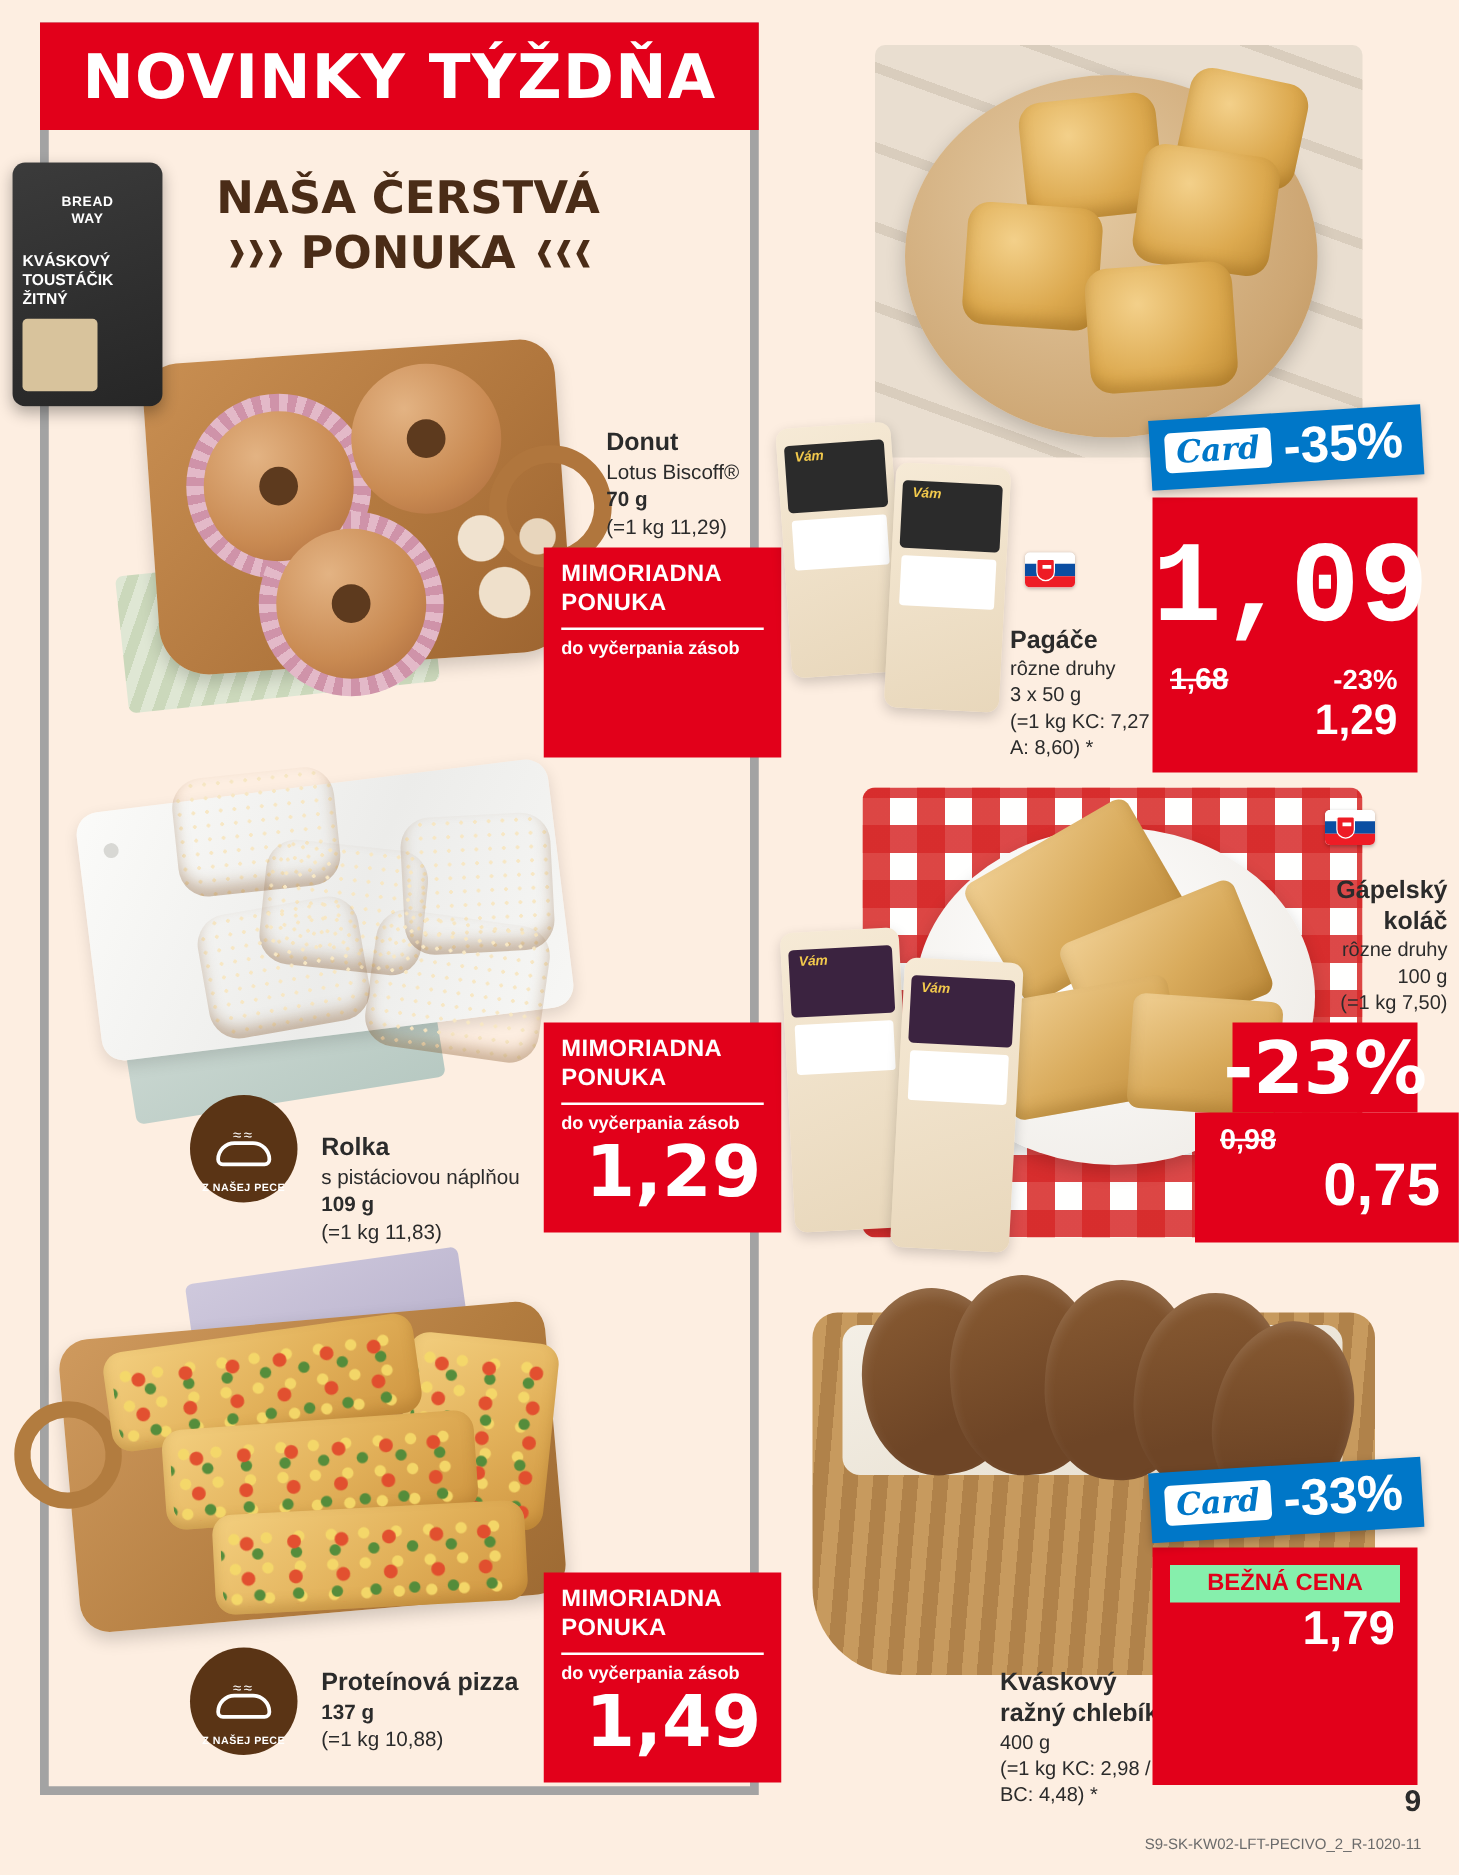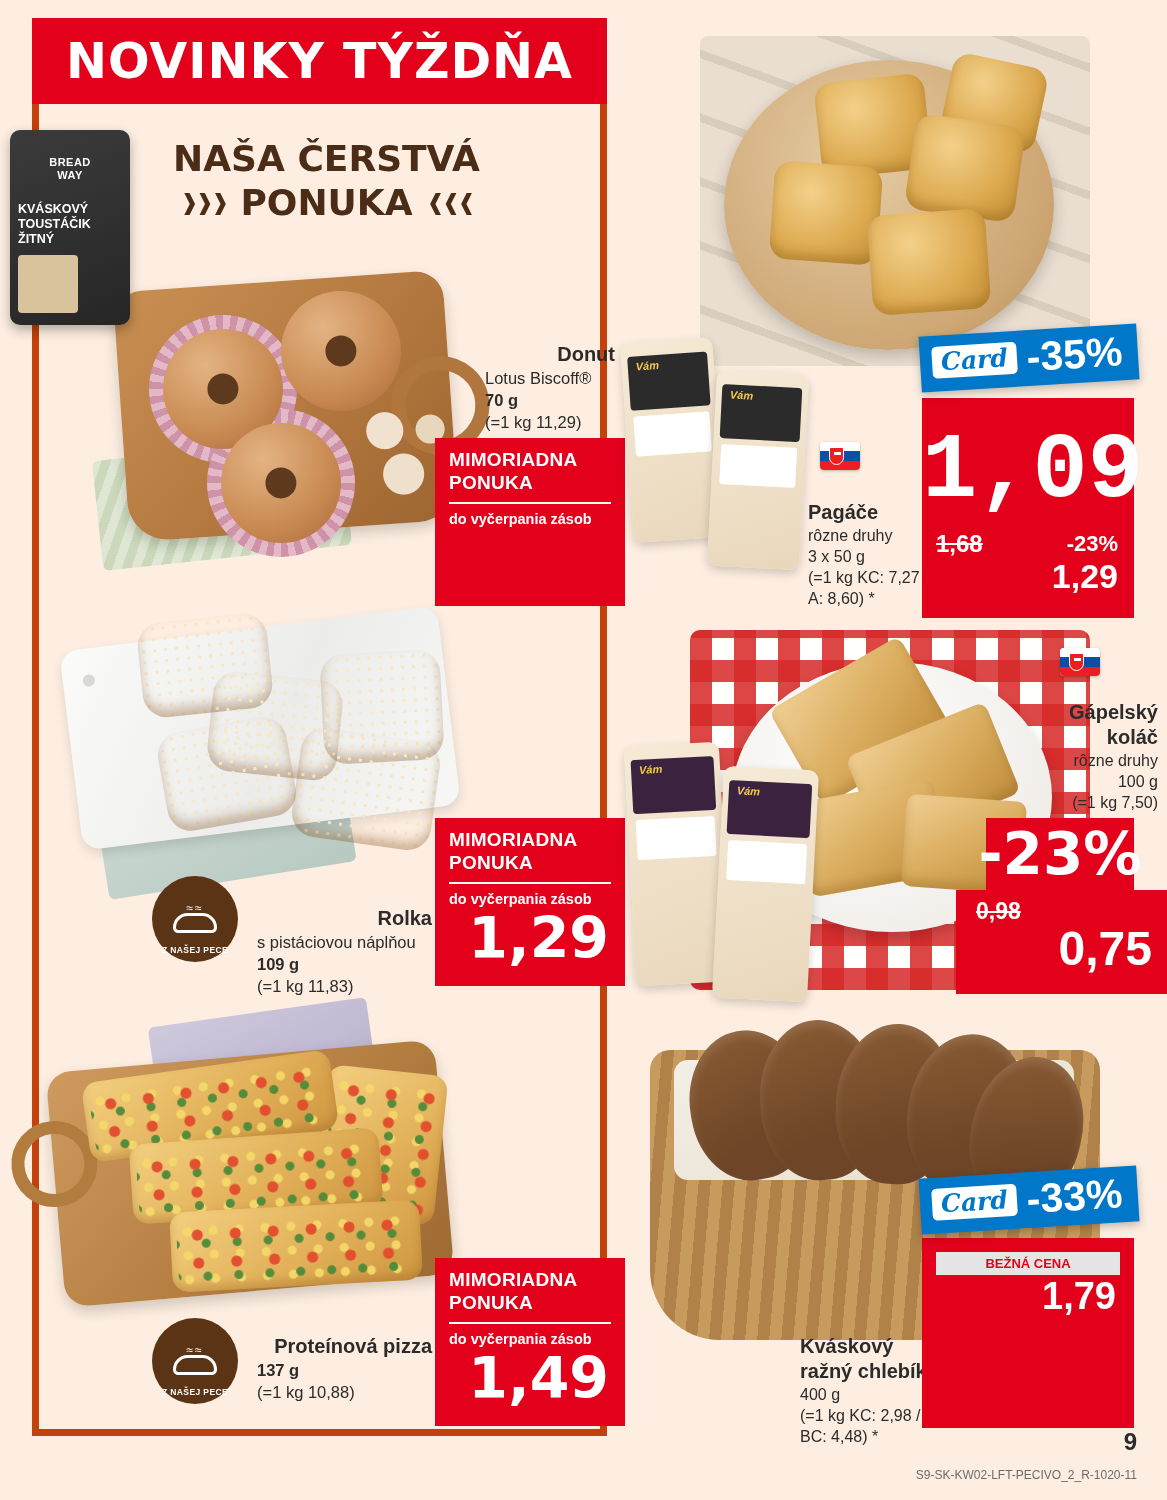--- a/index.html
+++ b/index.html
@@ -11,21 +11,21 @@
     font-family: "Liberation Sans", sans-serif;
     position: relative;
     overflow: hidden;
   }
 
   
   .left-panel {
     position: absolute;
     left: 32px; top: 18px;
     width: 575px; height: 1418px;
-    border: 7px solid #c2410c;
+    border: 7px solid #a3a3a3;
     background: transparent;
   }
   .banner {
     position: absolute;
     left: -7px; top: -7px;
     width: 575px; height: 86px;
     background: #e2001a;
     display: flex; align-items: center; justify-content: center;
   }
   .banner-text {
@@ -184,21 +184,21 @@
   }
   .offer-divider { height: 2px; background: #fff; margin: 0 14px; }
   .offer-sub { font-size: 14.5px; padding: 7px 0 0 14px; font-weight: bold; }
   .offer-price {
     font-size: 57px; font-weight: bold; text-align: right;
     padding: 0 16px 8px 0; line-height: 62px;
     font-family: "DejaVu Sans", sans-serif;
   }
 
   .left-desc { position: absolute; color: #2b2b2b; }
-  .left-desc .name { font-weight: bold; font-size: 20px; line-height: 25px; text-align: right; }
+  .left-desc .name { font-weight: bold; font-size: 20px; line-height: 25px; }
   .left-desc .line { font-size: 16.5px; line-height: 22px; }
   .left-desc .bold { font-weight: bold; font-size: 16.5px; line-height: 22px; }
 
   
   .stamp {
     position:absolute; width: 86px; height: 86px; border-radius: 50%;
     background: #5a3415; color:#fff;
     display:flex; align-items:center; justify-content:center;
   }
   .stamp .inner { text-align:center; }
@@ -379,21 +379,21 @@
 
   .page-num {
     position:absolute; right: 30px; bottom: 44px;
     font-size: 24px; font-weight: bold; color: #2b2b2b;
   }
   .footer-code {
     position:absolute; right: 30px; bottom: 18px;
     font-size: 12px; color: #6b6b6b;
   }
   .bezna {
-    background:#e5e5e5; color:#e2001a; font-weight:bold; font-size: 13px;
+    background:#86efac; color:#e2001a; font-weight:bold; font-size: 19px;
     padding: 4px 0; text-align:center;
   }
 </style>
 </head>
 <body>
 
 <div class="left-panel">
 
   <div class="banner">
     <div class="banner-text">NOVINKY TÝŽDŇA</div>

